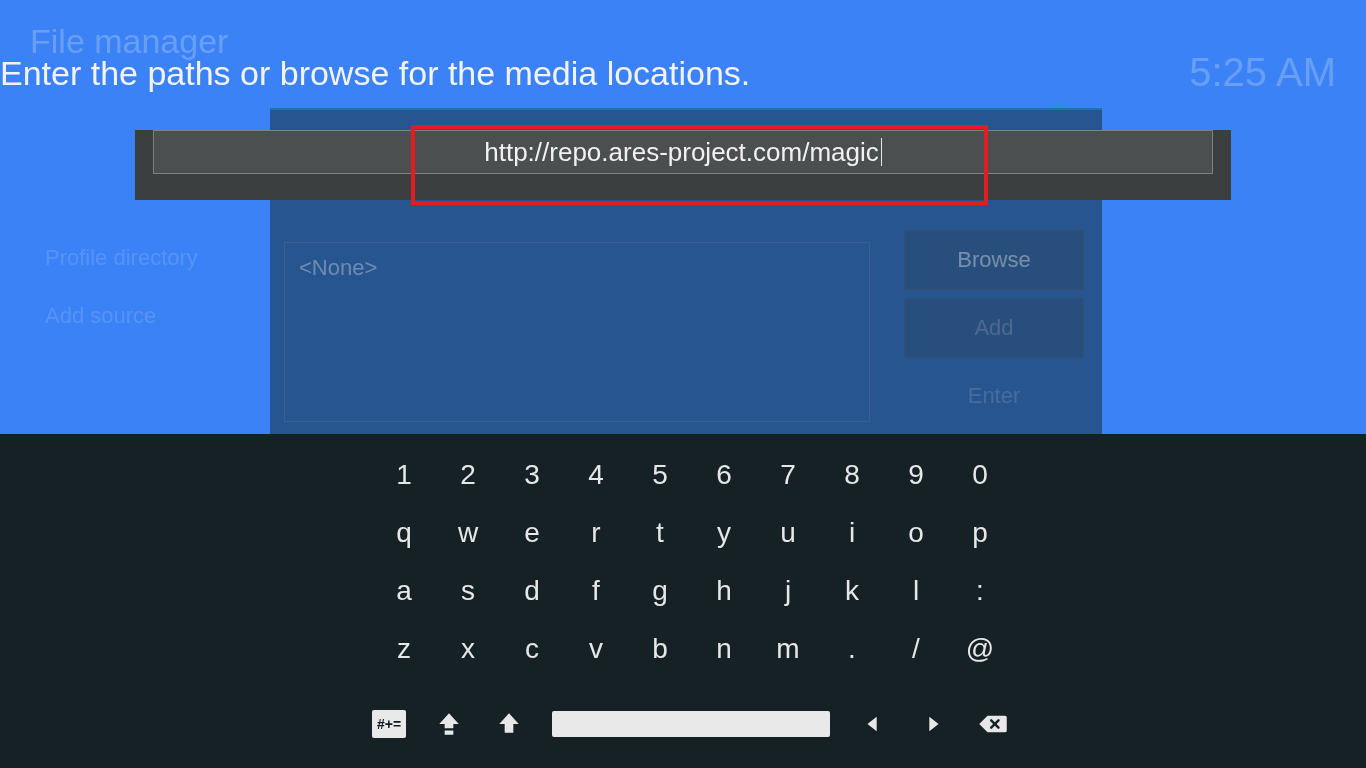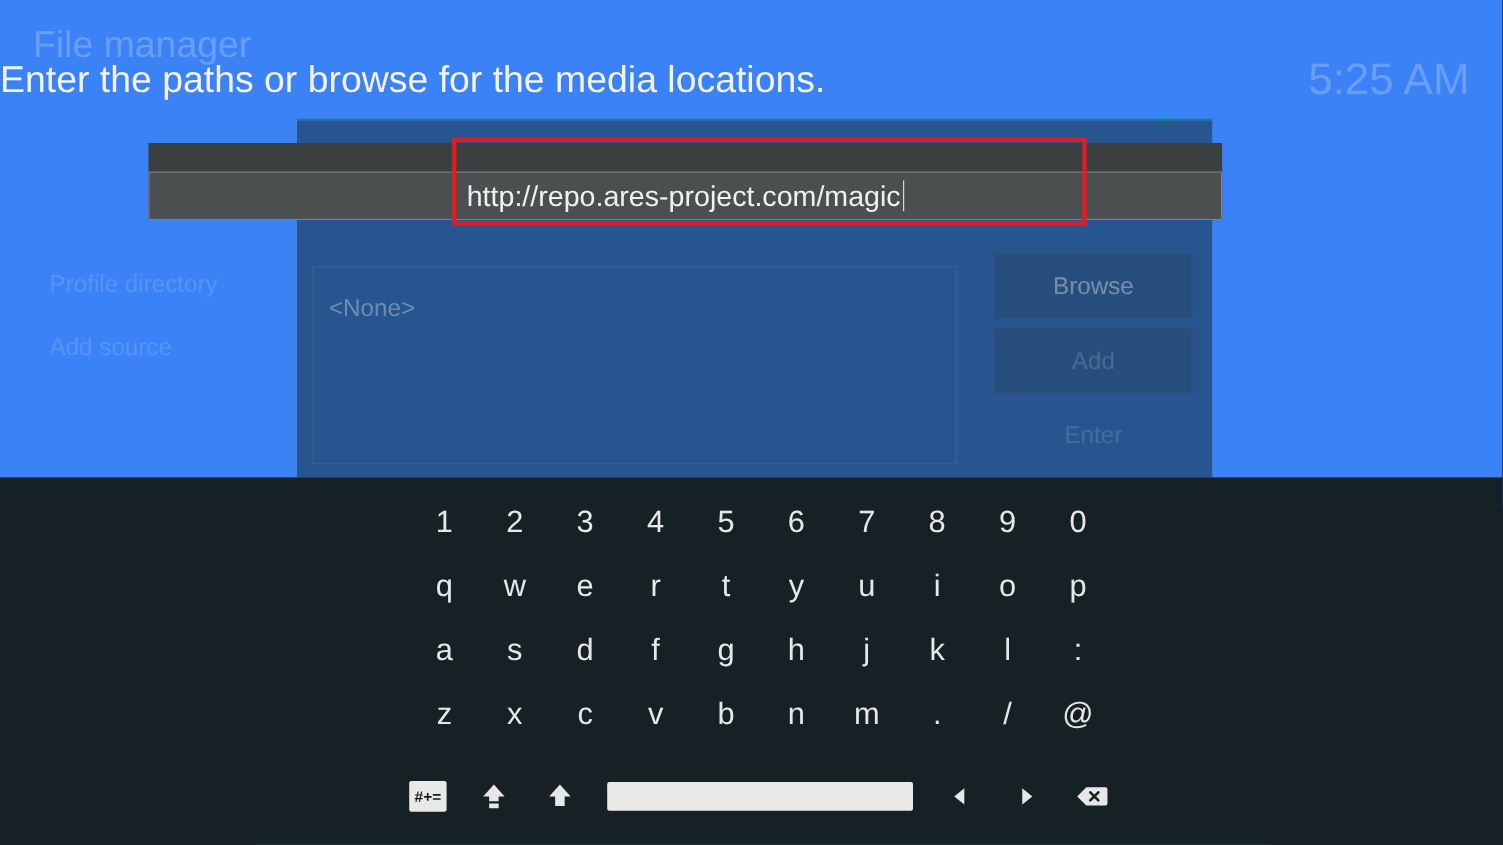--- a/index.html
+++ b/index.html
@@ -39,21 +39,21 @@
     position: absolute; left: 1048px; top: 101px;
     width: 0; height: 0;
     border-left: 11px solid transparent;
     border-right: 11px solid transparent;
     border-bottom: 11px solid rgba(23,160,195,0.4);
   }
   .bg .none-box {
     position: absolute; left: 284px; top: 242px;
     width: 586px; height: 180px;
     border: 1px solid rgba(100,120,128,0.35);
-    padding: 24px 14px;
+    padding: 12px 14px;
     font-size: 22px; color: rgba(240,240,240,0.35);
   }
   .bg .btn {
     position: absolute; left: 904px; width: 180px; height: 60px;
     display: flex; align-items: center; justify-content: center;
     border: 1px solid rgba(70,88,95,0.35);
     background: rgba(40,58,64,0.25);
     font-size: 22px; color: rgba(240,240,240,0.4);
   }
   .bg .btn-browse { top: 230px; }
@@ -61,23 +61,23 @@
   .bg .btn-remove { top: 366px; border: none; background: none; color: rgba(240,240,240,0.15); }
 
   
   .instruction {
     position: absolute; left: 0; top: 54px; width: 100%;
     font-size: 34px; font-weight: 300;
     color: #f3f3f3;
   }
   .inputbar-wrap {
     position: absolute; left: 135px; top: 130px;
-    width: 976px; height: 70px;
+    width: 1096px; height: 70px;
     background: #3b3f40;
-    display: flex; align-items: flex-end; justify-content: center;
+    display: flex; align-items: flex-start; justify-content: center;
   }
   .inputbar {
     width: 1060px; height: 44px;
     background: #4b4f50;
     border: 1px solid #7d8183;
     display: flex; align-items: center; justify-content: center;
     font-size: 26px; color: #f1f1f1; font-weight: 400;
     position: relative;
   }
   .cursor {

